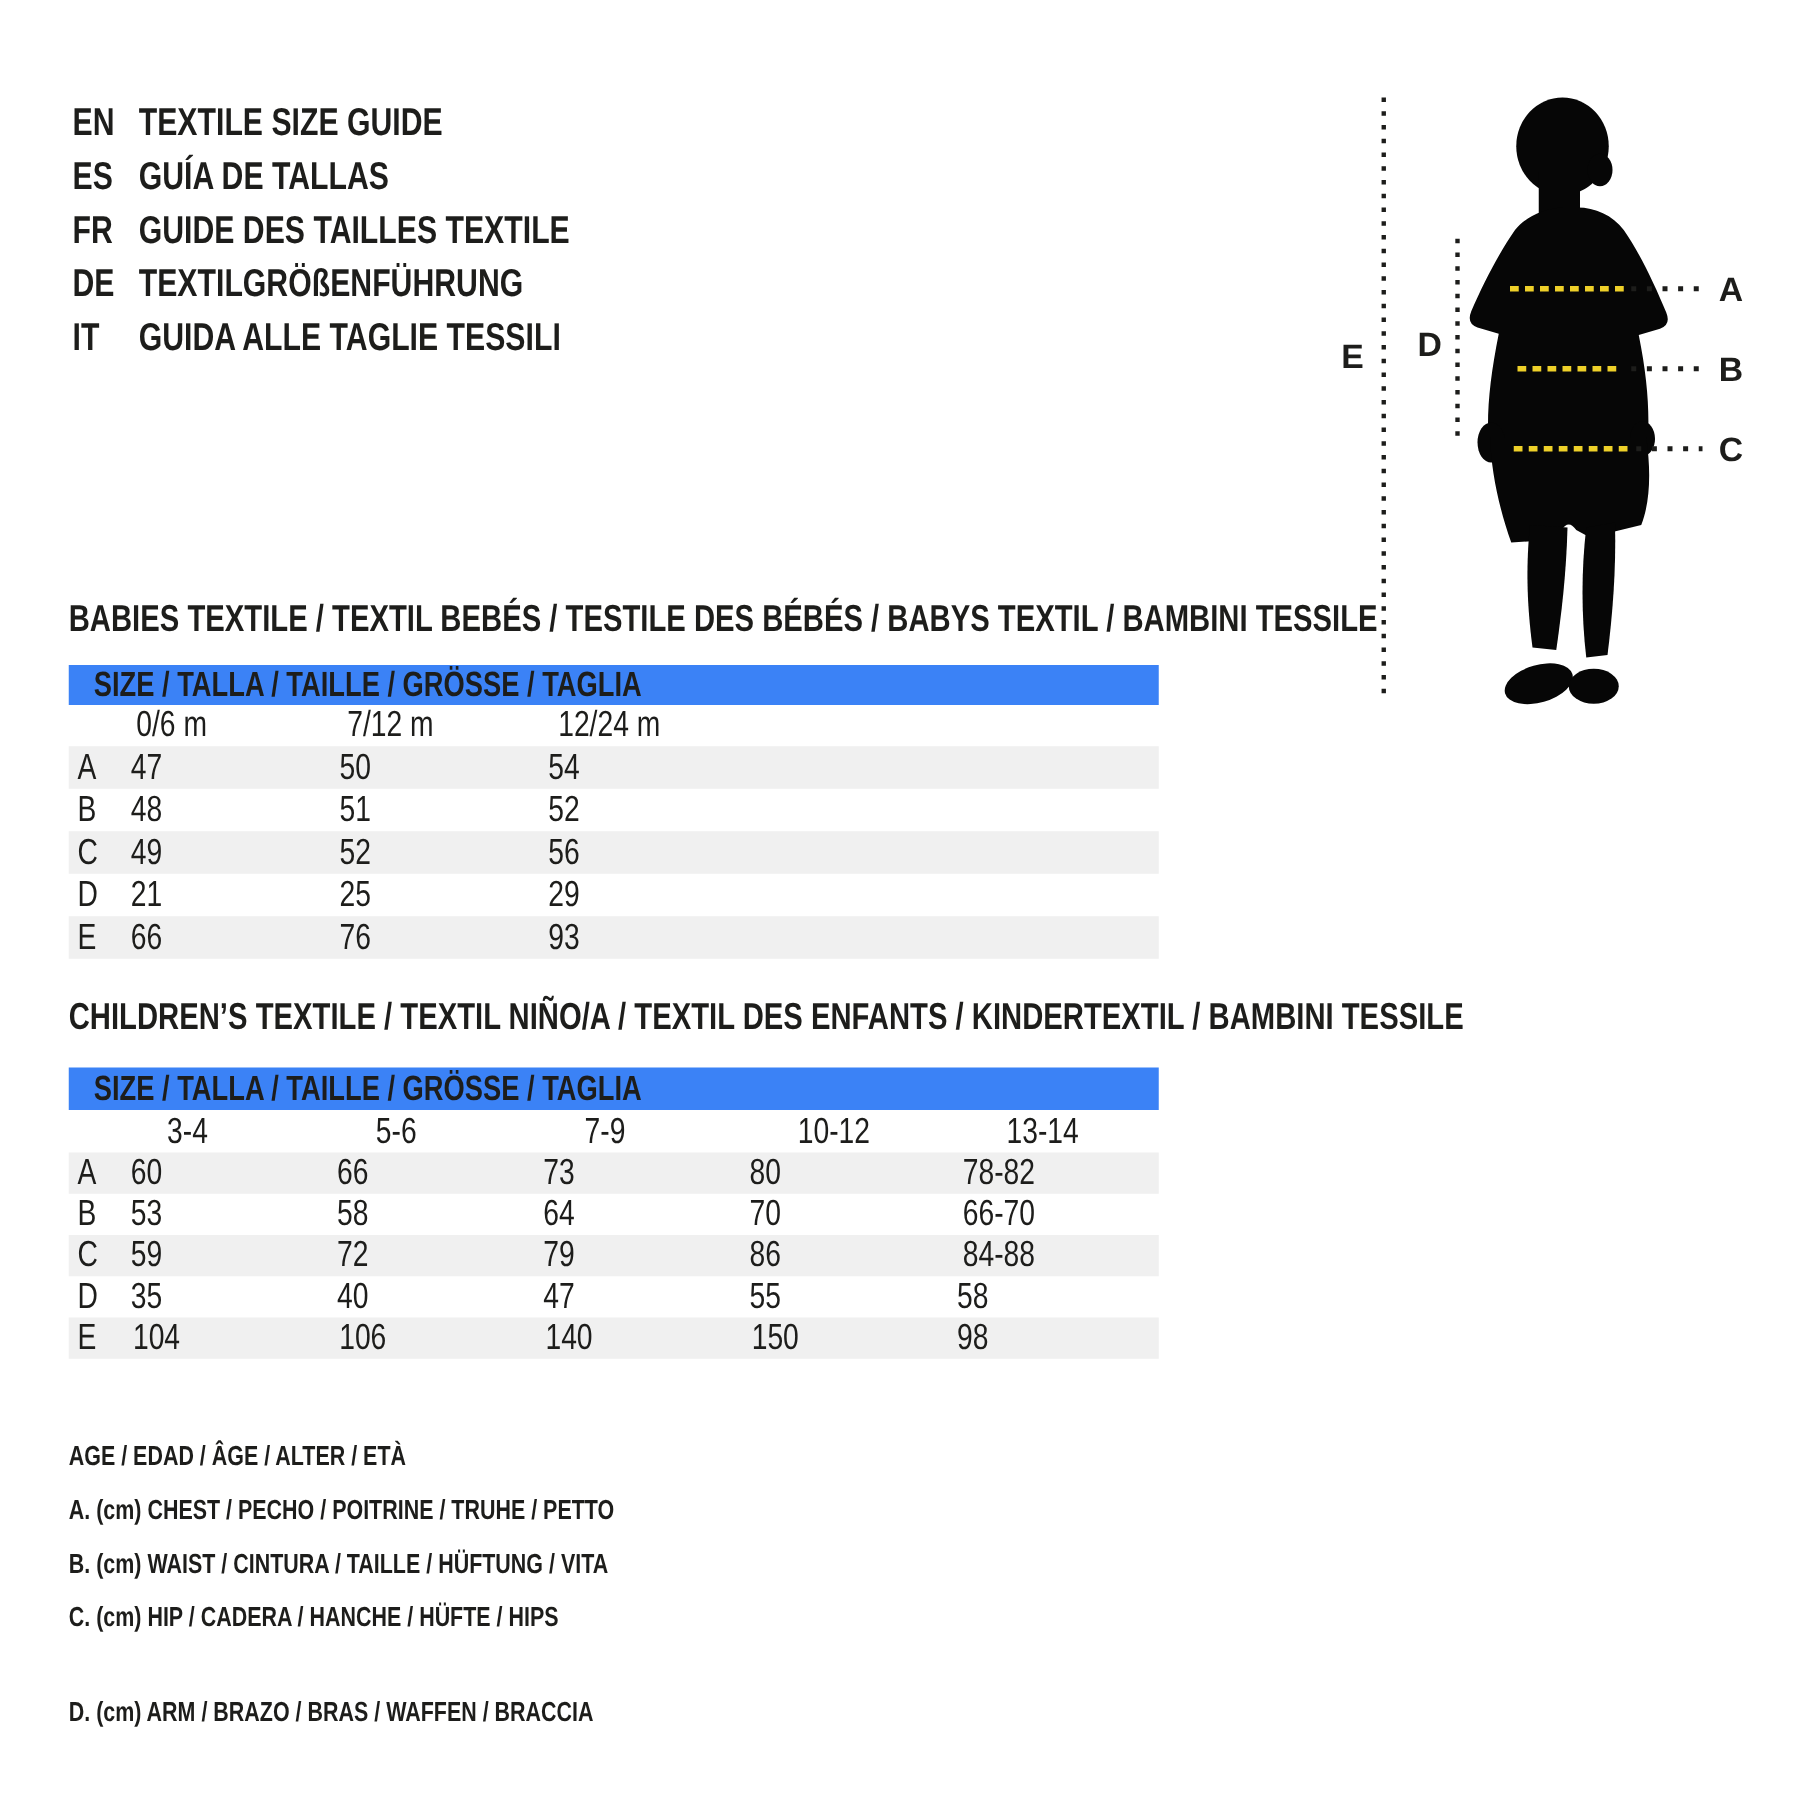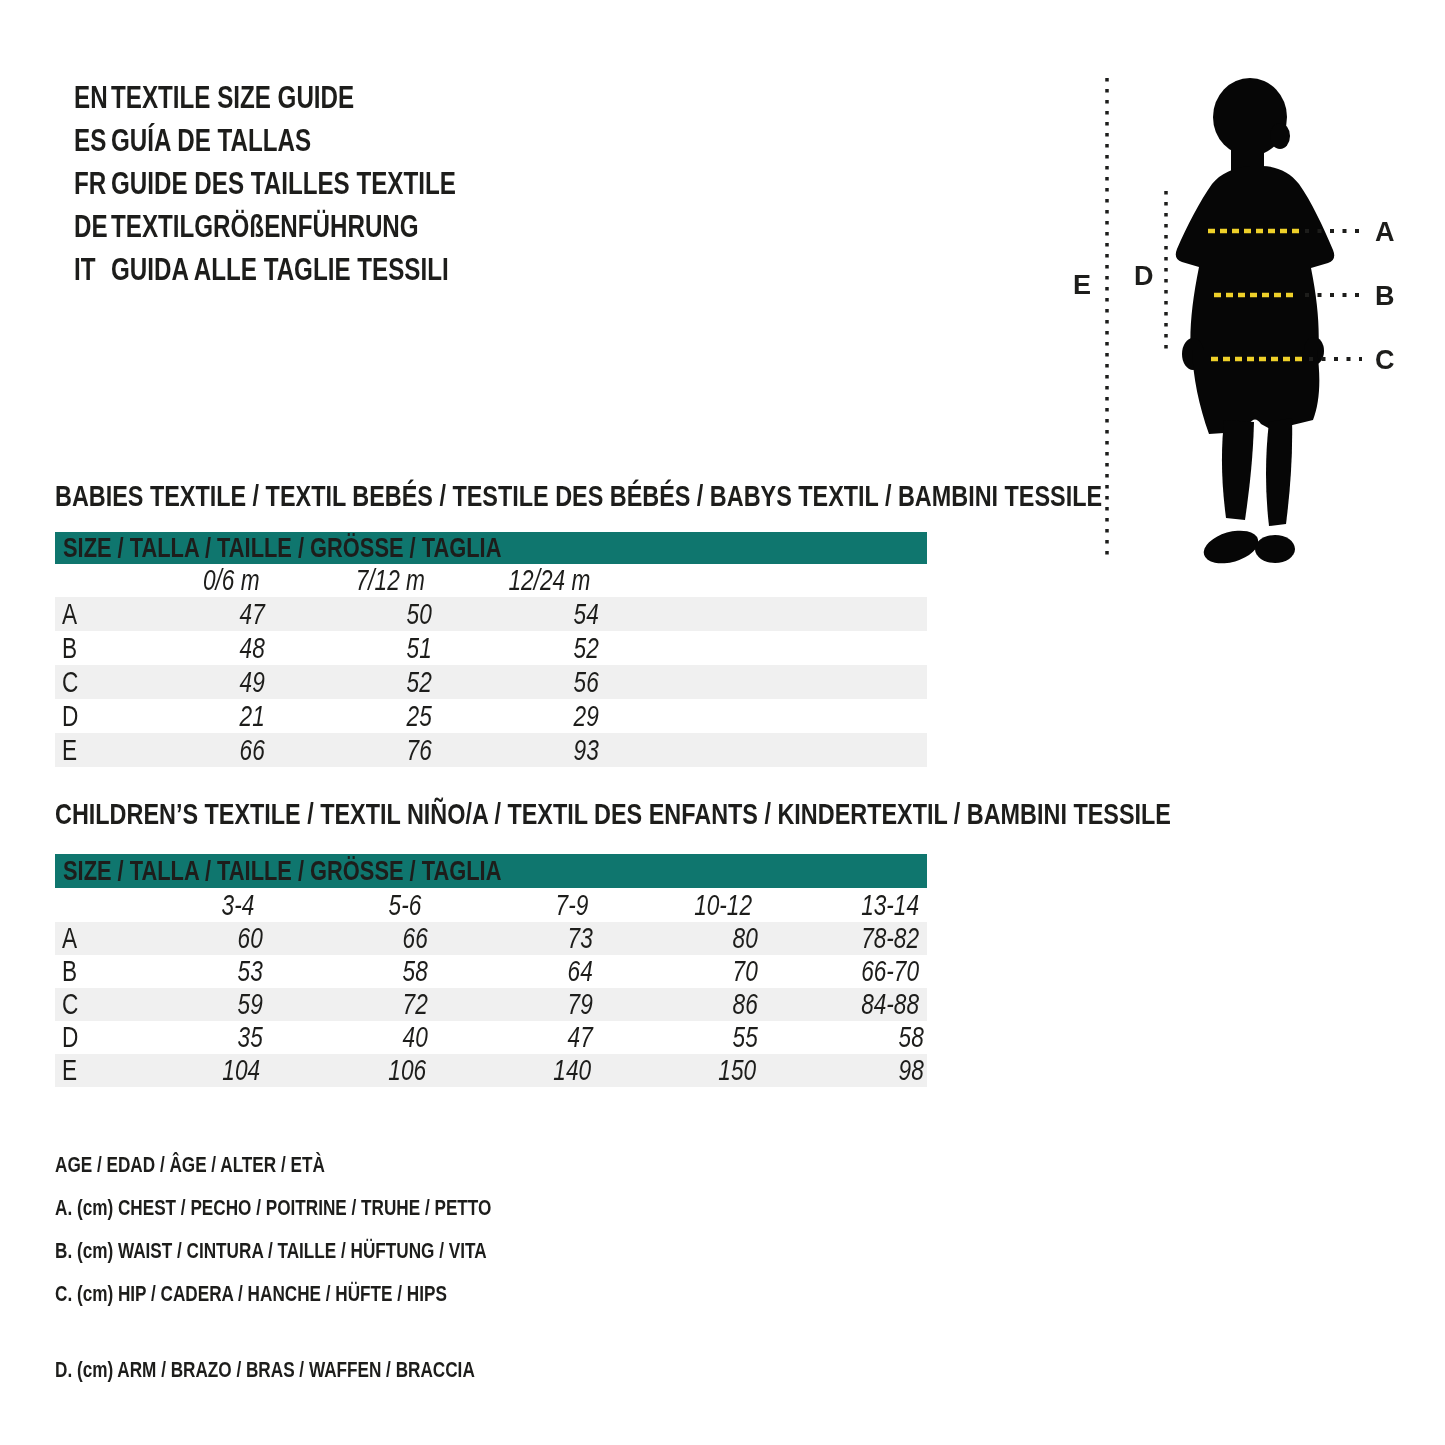--- a/index.html
+++ b/index.html
@@ -5,30 +5,30 @@
   html,body{margin:0;padding:0;background:#fff;}
   .page{
     position:relative;width:1445px;height:1445px;background:#ffffff;
     font-family:"Liberation Sans",sans-serif;color:#1d1d1b;overflow:hidden;
   }
   
   .cond{display:inline-block;transform:scaleX(.78);transform-origin:0 50%;white-space:nowrap;}
   .cond-c{display:inline-block;transform:scaleX(.78);transform-origin:50% 50%;white-space:nowrap;}
   
   .lang-row{position:absolute;left:58px;height:43px;line-height:43px;font-weight:700;font-size:31px;}
-  .lang-code{position:absolute;left:16px;top:0;height:43px;line-height:43px;text-align:center;}
+  .lang-code{position:absolute;left:0;top:0;height:43px;line-height:43px;text-align:center;}
   .lang-label{position:absolute;left:53px;top:0;height:43px;line-height:43px;}
   
   .section-title{position:absolute;left:55px;height:36px;line-height:36px;font-weight:700;font-size:30px;}
   
   .size-table{position:absolute;left:55px;width:872px;}
-  .bar{background:#0f766e;padding-left:8px;font-weight:700;font-size:28px;display:flex;align-items:center;}
+  .bar{background:#3b82f6;padding-left:20px;font-weight:700;font-size:28px;display:flex;align-items:center;}
   .trow{display:flex;font-size:29px;font-weight:400;}
   .trow .lbl{width:39px;padding-left:7px;display:flex;align-items:center;}
-  .trow .cell{width:167px;text-align:center;display:flex;align-items:center;justify-content:flex-end;font-style:italic;}
+  .trow .cell{width:167px;text-align:center;display:flex;align-items:center;justify-content:flex-start;}
   .g{background:#f0f0f0;}
   .b-bar{height:32px;}   .b-hrow{height:33px;} .b-row{height:34px;}
   .c-bar{height:34px;}   .c-hrow{height:34px;gap:37px;} .c-row{height:33px;}
   
   .legend-row{position:absolute;left:55px;height:43px;line-height:43px;font-weight:700;font-size:22px;}
   
   .figure-svg{position:absolute;left:1050px;top:60px;}
   .figure-svg text{font-family:"Liberation Sans",sans-serif;font-weight:700;font-size:27px;fill:#1d1d1b;}
 </style>
 </head>

